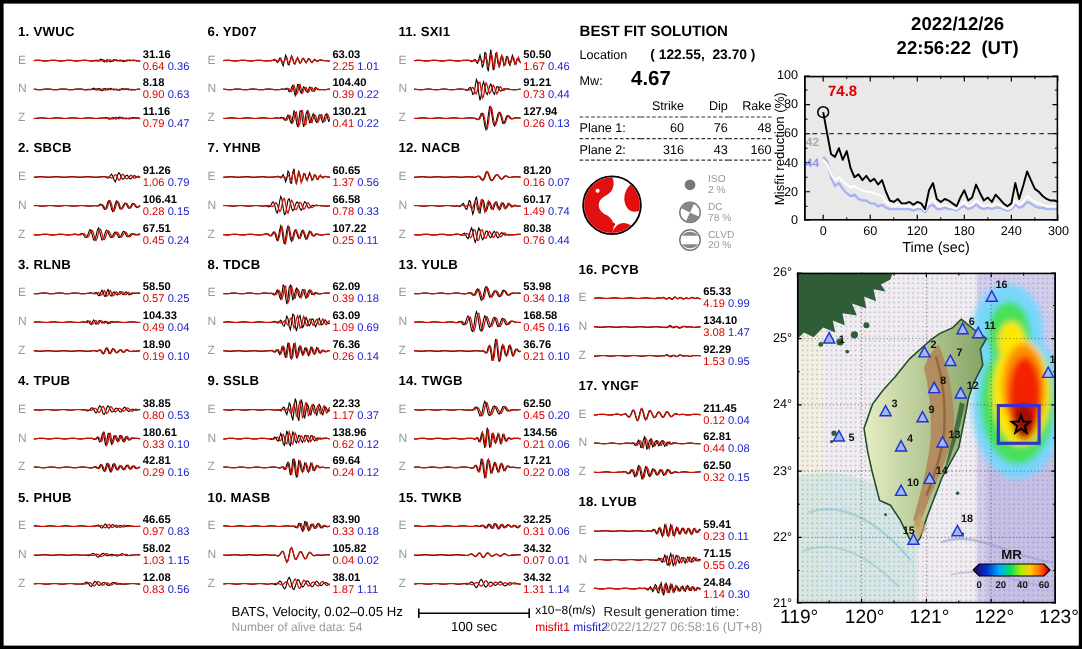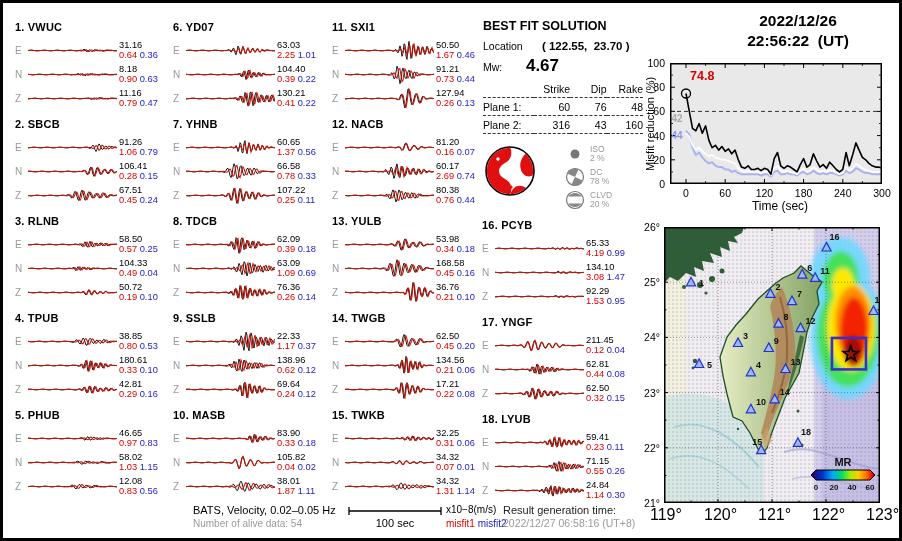--- a/index.html
+++ b/index.html
@@ -7,21 +7,21 @@
         font-family:"Liberation Sans","DejaVu Sans",sans-serif;color:#000;overflow:hidden;}
   .abs{position:absolute;}
   .pre{white-space:pre;}
   
   .wf-col{position:absolute;width:152px;}
   .st-block{margin-bottom:8px;}
   .st-h{font-size:11px;font-weight:bold;height:15px;margin-bottom:2px;letter-spacing:.2px;}
   .st-row{display:flex;align-items:center;height:24px;}
   .ch{width:13px;font-size:10px;color:#999;}
   .nums{width:48px;display:flex;flex-direction:column;justify-content:center;font-size:9.3px;line-height:10.5px;padding-left:2px;}
-  .amp{color:#000;}
+  .amp{color:#000;font-weight:bold;}
   .m1{color:#dd0000;font-style:normal;}
   .m2{color:#2222cc;font-style:normal;}
   
   #bestfit{left:480px;top:16px;width:172px;}
   .bf-title{font-size:12.5px;font-weight:bold;margin-bottom:7px;}
   .bf-row{font-size:10.5px;margin-bottom:4px;}
   .bf-lab{display:inline-block;}
   .bf-val{font-weight:bold;font-size:11.5px;}
   .mw-val{font-weight:bold;font-size:17px;}
   table.bf{border-collapse:collapse;font-size:10.5px;margin-top:2px;width:160px;}
@@ -157,21 +157,21 @@
             <span><em class="m1">0.49</em> <em class="m2">0.04</em></span>
           </span>
         </div>
         <div class="st-row">
           <span class="ch">Z</span>
           <svg width="89" height="23">
             <polyline points="0,11.2 1,11.3 2,11.5 3,11.6 4,11.7 5,11.8 6,11.8 7,11.7 8,11.6 9,11.5 10,11.3 11,11.2 12,11.2 13,11.2 14,11.3 15,11.5 16,11.6 17,11.7 18,11.8 19,11.8 20,11.7 21,11.6 22,11.5 23,11.3 24,11.2 25,11.2 26,11.2 27,11.3 28,11.5 29,11.6 30,11.7 31,11.8 32,11.8 33,11.7 34,11.6 35,11.5 36,11.3 37,11.2 38,11.2 39,11.2 40,11.3 41,11.5 42,11.6 43,11.7 44,11.8 45,11.8 46,11.7 47,11.6 48,11.5 49,11.3 50,11.1 51,11.3 52,11.6 53,11.6 54,11.0 55,10.5 56,11.2 57,13.0 58,13.9 59,12.2 60,9.5 61,8.9 62,11.3 63,13.6 64,13.2 65,10.9 66,9.5 67,10.4 68,12.1 69,13.0 70,12.5 71,11.2 72,10.5 73,11.1 74,12.3 75,12.6 76,11.5 77,10.4 78,10.4 79,11.3 80,11.9 81,11.9 82,11.7 83,11.6 84,11.7 85,11.7 86,11.6 87,11.5 88,11.3 89,11.2 " fill="none" stroke="#000" stroke-width="0.9"></polyline>
             <polyline points="0,11.3 1,11.4 2,11.5 3,11.6 4,11.7 5,11.7 6,11.7 7,11.7 8,11.6 9,11.5 10,11.4 11,11.3 12,11.3 13,11.3 14,11.4 15,11.5 16,11.6 17,11.7 18,11.7 19,11.7 20,11.7 21,11.6 22,11.5 23,11.4 24,11.3 25,11.3 26,11.3 27,11.4 28,11.5 29,11.6 30,11.7 31,11.7 32,11.7 33,11.7 34,11.6 35,11.5 36,11.4 37,11.3 38,11.3 39,11.3 40,11.4 41,11.5 42,11.6 43,11.7 44,11.7 45,11.7 46,11.7 47,11.6 48,11.5 49,11.3 50,11.2 51,11.2 52,11.5 53,11.8 54,11.5 55,10.8 56,10.6 57,11.8 58,13.5 59,13.3 60,10.9 61,8.9 62,9.7 63,12.4 64,13.8 65,12.3 66,10.2 67,9.8 68,11.1 69,12.6 70,12.8 71,11.9 72,10.7 73,10.5 74,11.5 75,12.5 76,12.2 77,11.0 78,10.4 79,10.9 80,11.7 81,12.0 82,11.8 83,11.6 84,11.6 85,11.6 86,11.6 87,11.5 88,11.4 89,11.3 " fill="none" stroke="#cc1100" stroke-width="1.05"></polyline>
           </svg>
           <span class="nums">
-            <span class="amp">50.72</span>
+            <span class="amp">18.90</span>
             <span><em class="m1">0.19</em> <em class="m2">0.10</em></span>
           </span>
         </div>
       </div>
       <div class="st-block">
         <div class="st-h">4. TPUB</div>
         <div class="st-row">
           <span class="ch">E</span>
           <svg width="89" height="23">
             <polyline points="0,11.3 1,11.4 2,11.6 3,11.7 4,11.8 5,11.8 6,11.7 7,11.6 8,11.5 9,11.4 10,11.3 11,11.2 12,11.2 13,11.3 14,11.4 15,11.6 16,11.7 17,11.8 18,11.8 19,11.7 20,11.6 21,11.5 22,11.4 23,11.3 24,11.2 25,11.2 26,11.3 27,11.4 28,11.6 29,11.7 30,11.8 31,11.8 32,11.7 33,11.6 34,11.5 35,11.3 36,11.2 37,11.2 38,11.3 39,11.3 40,11.4 41,11.4 42,11.5 43,11.7 44,12.1 45,12.4 46,12.1 47,11.1 48,10.0 49,9.8 50,11.0 51,13.0 52,14.1 53,12.9 54,10.1 55,8.1 56,8.8 57,11.9 58,15.0 59,15.3 60,12.8 61,9.6 62,8.2 63,9.2 64,11.6 65,13.2 66,13.3 67,12.1 68,10.6 69,10.1 70,10.7 71,12.2 72,13.3 73,13.1 74,11.7 75,10.0 76,9.4 77,10.3 78,11.8 79,12.8 80,12.6 81,11.8 82,11.1 83,11.1 84,11.5 85,11.8 86,11.8 87,11.5 88,11.2 89,11.1 " fill="none" stroke="#000" stroke-width="0.9"></polyline>
@@ -475,21 +475,21 @@
           </span>
         </div>
         <div class="st-row">
           <span class="ch">N</span>
           <svg width="89" height="23">
             <polyline points="0,11.3 1,11.2 2,11.2 3,11.3 4,11.4 5,11.5 6,11.6 7,11.8 8,11.8 9,11.8 10,11.7 11,11.6 12,11.4 13,11.3 14,11.2 15,11.2 16,11.3 17,11.4 18,11.5 19,11.6 20,11.8 21,11.8 22,11.8 23,11.7 24,11.6 25,11.4 26,11.3 27,11.2 28,11.2 29,11.2 30,11.3 31,11.5 32,11.7 33,11.8 34,11.8 35,11.5 36,11.5 37,11.8 38,12.2 39,11.7 40,10.3 41,9.5 42,11.0 43,13.8 44,14.5 45,11.1 46,7.1 47,8.0 48,14.0 49,18.4 50,15.1 51,7.2 52,3.9 53,9.2 54,16.7 55,17.6 56,11.6 57,6.3 58,7.4 59,12.8 60,15.9 61,14.2 62,10.1 63,8.2 64,10.1 65,13.4 66,14.4 67,11.8 68,8.4 69,8.3 70,11.7 71,14.9 72,14.2 73,10.8 74,8.9 75,10.3 76,12.7 77,13.3 78,11.8 79,10.4 80,10.3 81,11.2 82,11.8 83,11.8 84,11.6 85,11.6 86,11.7 87,11.8 88,11.7 89,11.6 " fill="none" stroke="#000" stroke-width="0.9"></polyline>
             <polyline points="0,11.4 1,11.3 2,11.3 3,11.3 4,11.4 5,11.5 6,11.6 7,11.7 8,11.7 9,11.7 10,11.6 11,11.5 12,11.4 13,11.4 14,11.3 15,11.3 16,11.3 17,11.4 18,11.5 19,11.6 20,11.7 21,11.7 22,11.7 23,11.6 24,11.5 25,11.4 26,11.4 27,11.3 28,11.3 29,11.3 30,11.4 31,11.5 32,11.6 33,11.7 34,11.7 35,11.7 36,11.7 37,11.6 38,11.5 39,11.3 40,11.1 41,11.2 42,11.7 43,12.0 44,11.5 45,10.6 46,10.6 47,12.2 48,14.0 49,13.2 50,9.9 51,7.6 52,9.8 53,14.6 54,16.2 55,11.9 56,6.6 57,6.8 58,12.3 59,16.8 60,15.2 61,10.0 62,7.4 63,9.7 64,13.4 65,14.4 66,12.0 67,9.3 68,9.1 69,11.4 70,13.7 71,13.5 72,11.1 73,9.2 74,10.1 75,12.8 76,14.1 77,12.4 78,9.9 79,9.3 80,11.0 81,12.6 82,12.5 83,11.4 84,10.8 85,11.2 86,11.9 87,12.0 88,11.8 89,11.5 " fill="none" stroke="#cc1100" stroke-width="1.05"></polyline>
           </svg>
           <span class="nums">
             <span class="amp">60.17</span>
-            <span><em class="m1">2.69</em> <em class="m2">0.74</em></span>
+            <span><em class="m1">1.49</em> <em class="m2">0.74</em></span>
           </span>
         </div>
         <div class="st-row">
           <span class="ch">Z</span>
           <svg width="89" height="23">
             <polyline points="0,11.5 1,11.6 2,11.7 3,11.8 4,11.8 5,11.7 6,11.6 7,11.5 8,11.3 9,11.2 10,11.2 11,11.2 12,11.3 13,11.5 14,11.6 15,11.7 16,11.8 17,11.8 18,11.7 19,11.6 20,11.5 21,11.3 22,11.2 23,11.2 24,11.2 25,11.3 26,11.5 27,11.6 28,11.7 29,11.8 30,11.8 31,11.7 32,11.6 33,11.5 34,11.3 35,11.1 36,11.1 37,11.3 38,11.7 39,12.0 40,11.6 41,10.7 42,10.3 43,11.5 44,13.8 45,14.9 46,12.7 47,8.2 48,5.8 49,8.6 50,14.5 51,17.9 52,15.3 53,9.3 54,5.9 55,7.9 56,12.8 57,15.8 58,14.7 59,11.3 60,8.7 61,8.6 62,10.9 63,13.4 64,14.1 65,12.3 66,9.6 67,8.7 68,10.5 69,13.2 70,14.3 71,12.9 72,10.8 73,9.8 74,10.4 75,11.4 76,11.9 77,11.7 78,11.5 79,11.4 80,11.6 81,11.8 82,11.8 83,11.7 84,11.6 85,11.5 86,11.3 87,11.2 88,11.2 89,11.2 " fill="none" stroke="#000" stroke-width="0.9"></polyline>
             <polyline points="0,11.5 1,11.6 2,11.7 3,11.7 4,11.7 5,11.7 6,11.6 7,11.5 8,11.4 9,11.3 10,11.3 11,11.3 12,11.4 13,11.5 14,11.6 15,11.7 16,11.7 17,11.7 18,11.7 19,11.6 20,11.5 21,11.4 22,11.3 23,11.3 24,11.3 25,11.4 26,11.5 27,11.6 28,11.7 29,11.7 30,11.7 31,11.7 32,11.6 33,11.5 34,11.4 35,11.3 36,11.3 37,11.3 38,11.3 39,11.5 40,11.8 41,12.1 42,11.9 43,11.2 44,10.5 45,10.8 46,12.5 47,14.0 48,13.2 49,10.1 50,7.2 51,7.9 52,12.3 53,16.4 54,16.1 55,11.7 56,7.5 57,7.5 58,10.9 59,14.2 60,14.5 61,12.2 62,9.7 63,9.0 64,10.3 65,12.6 66,13.9 67,13.1 68,10.9 69,9.3 70,9.9 71,12.0 72,13.5 73,13.0 74,11.3 75,10.1 76,10.3 77,11.3 78,11.9 79,12.0 80,11.8 81,11.6 82,11.6 83,11.6 84,11.6 85,11.5 86,11.4 87,11.3 88,11.3 89,11.3 " fill="none" stroke="#cc1100" stroke-width="1.05"></polyline>
           </svg>
           <span class="nums">
             <span class="amp">80.38</span>

